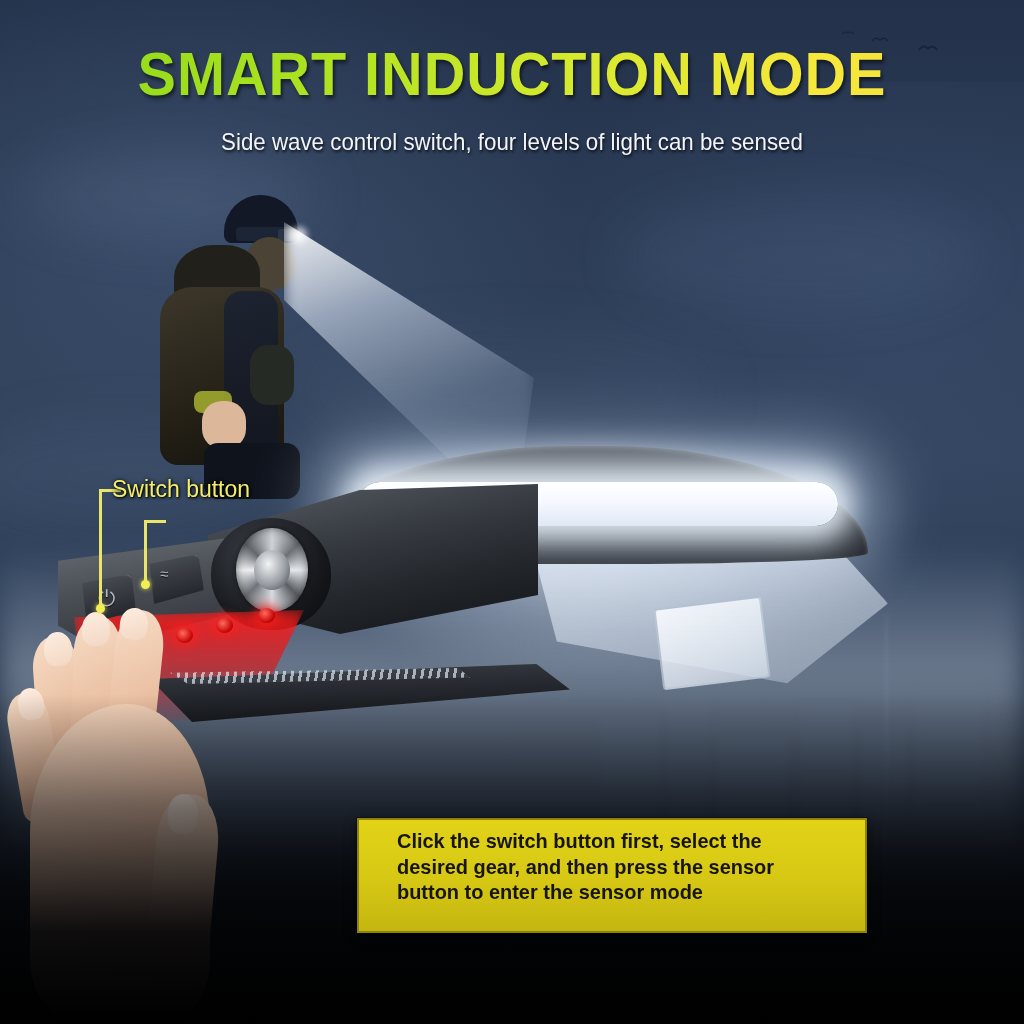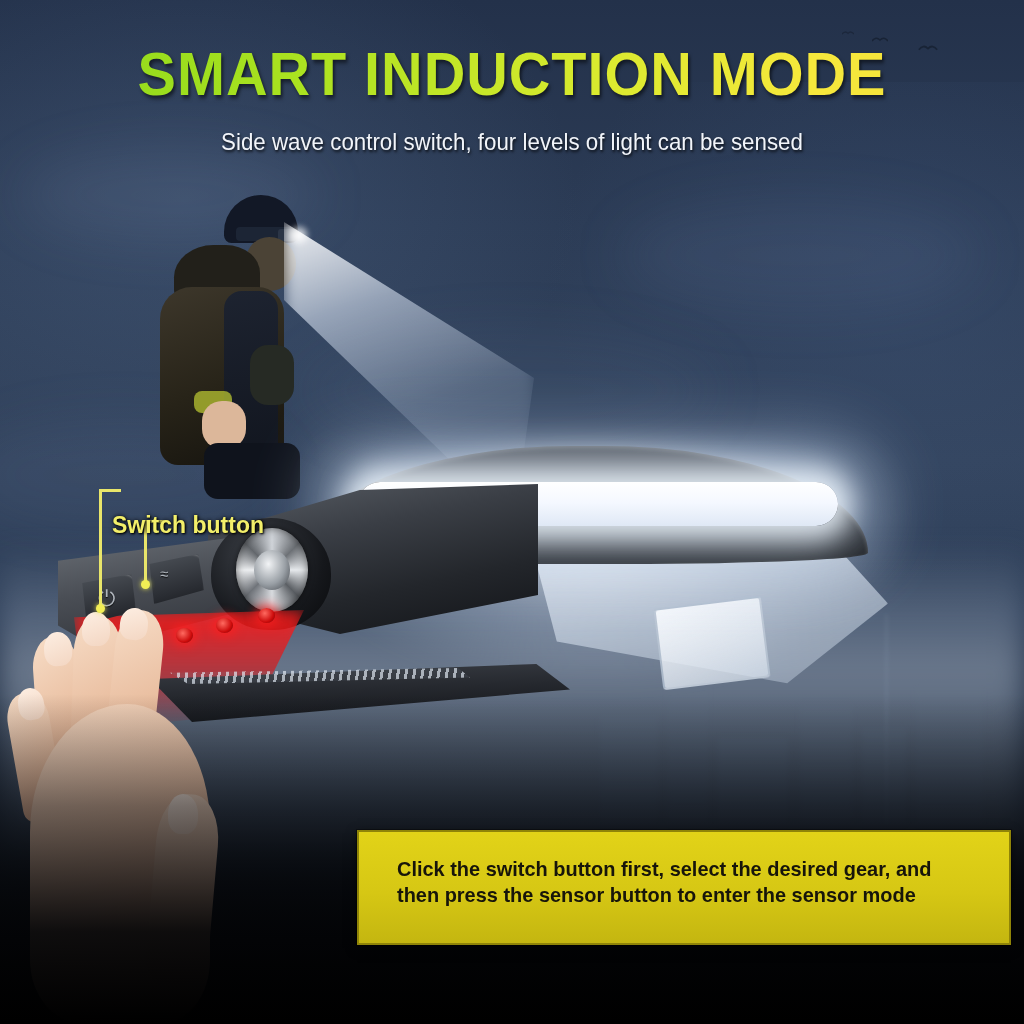--- a/index.html
+++ b/index.html
@@ -117,44 +117,44 @@
   .palm{position:absolute;left:38px;top:96px;width:180px;height:320px;border-radius:54% 46% 28% 30% / 40% 38% 20% 20%;
     background:linear-gradient(150deg,#f6d9c2 0%, #ecc3a6 40%, #dca88a 78%, #c98f72 100%);}
   .finger{position:absolute;border-radius:48% 48% 30% 30% / 22% 22% 10% 10%;
     background:linear-gradient(150deg,#f7ddc7,#e8bb9c 62%,#d39d80);}
   .nail{position:absolute;border-radius:50% 50% 40% 40%;
     background:linear-gradient(160deg,#fdeee2,#f3d6c2);}
   .thumb{position:absolute;left:160px;top:186px;width:62px;height:190px;border-radius:46% 46% 34% 34% / 26% 26% 12% 12%;
     background:linear-gradient(170deg,#f6dac4,#e5b697 64%,#cf9578);transform:rotate(5deg);}
 
   
-  .callout-label{position:absolute;color:#f3ef6a;font-weight:bold;white-space:nowrap;
-    text-shadow:0 0 4px rgba(0,0,0,.95), 1px 1px 2px rgba(0,0,0,.95);margin-top:36px;}
+  .callout-label{position:absolute;color:#f3ef6a;font-weight:normal;white-space:nowrap;
+    text-shadow:0 0 4px rgba(0,0,0,.95), 1px 1px 2px rgba(0,0,0,.95);}
   .lead{position:absolute;background:#e9e56a;}
   .lead-dot{position:absolute;width:9px;height:9px;border-radius:50%;background:#f2ee55;
     box-shadow:0 0 5px rgba(242,238,85,.9);}
 
   
   #title{position:absolute;left:0;right:0;top:38px;text-align:center;
     font-size:62px;font-weight:bold;letter-spacing:1px;
     font-family:"Liberation Sans Narrow","Liberation Sans",sans-serif;
     transform:scaleX(.93);
     background:linear-gradient(90deg,#8cd91b 0%, #abe220 28%, #d8ea2e 58%, #f7e83c 82%, #f2e03a 100%);
     -webkit-background-clip:text;background-clip:text;color:transparent;
     filter:drop-shadow(2px 3px 2px rgba(0,0,0,.55));}
   #subtitle{position:absolute;left:0;right:0;top:128px;text-align:center;
     font-size:24px;color:#f2f5fa;transform:scaleX(.93);
     text-shadow:1px 2px 3px rgba(0,0,0,.8);}
 
   
-  #caption{position:absolute;left:357px;top:818px;width:654px;height:115px;
+  #caption{position:absolute;left:357px;top:818px;width:510px;height:115px;
     background:linear-gradient(180deg,#e2d318 0%, #d6c714 55%, #c4b610 100%);
     border:2px solid #8f8408;
     box-shadow:0 0 0 1px rgba(0,0,0,.35), 0 3px 10px rgba(0,0,0,.55);
-    padding:24px 20px 0 38px;margin-top:12px;}
+    padding:8px 20px 0 38px;}
   #caption p{color:#17150a;font-size:21px;line-height:1.22;font-weight:bold;
     transform:scaleX(.95);transform-origin:left center;}
 </style>
 </head>
 <body>
 
 <div id="stage">
 
   <div class="sky-glow-a"></div>
   <div class="sky-glow-b"></div>

